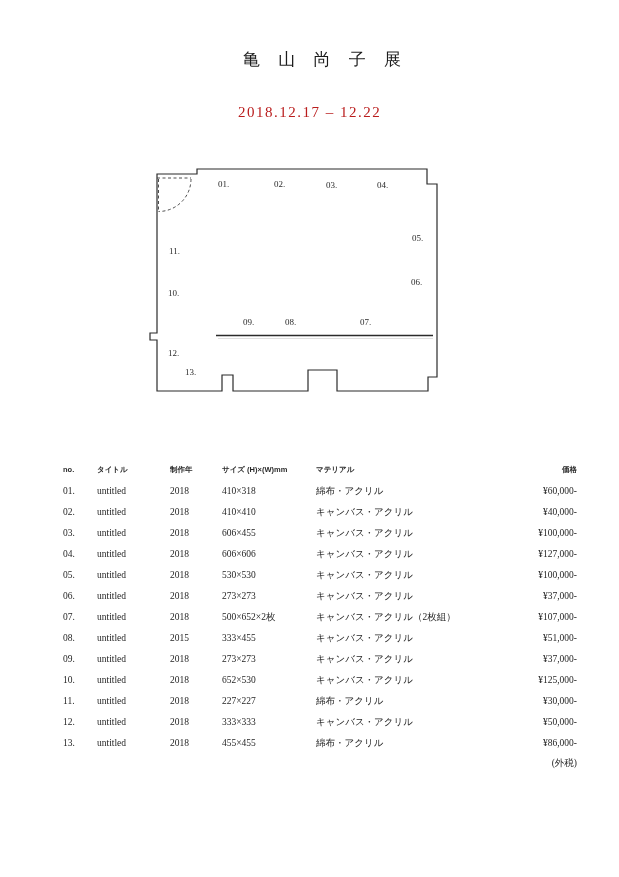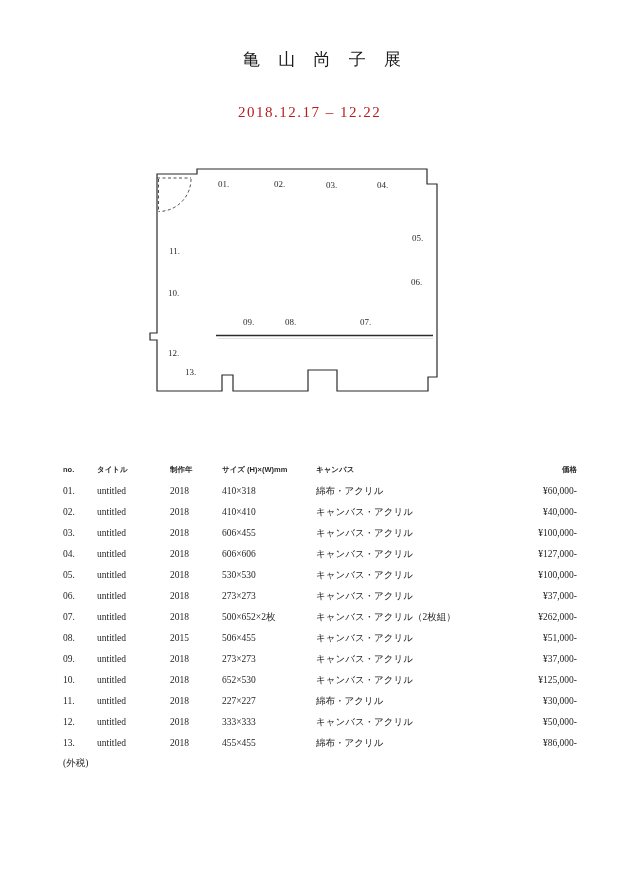--- a/index.html
+++ b/index.html
@@ -42,21 +42,21 @@
     font-size: 9.5px;
   }
   .trow.thead {
     height: 23px; line-height: 23px;
     font-family: Liberation Sans, sans-serif;
     font-size: 7.5px; font-weight: 600; color: #2a2a2a;
   }
   .c-price { text-align: right; }
   .tax-note {
     position: absolute; left: 63px; top: 753px; width: 514px;
-    font-size: 9.5px; line-height: 21px;
+    text-align: right; font-size: 9.5px; line-height: 21px;
     color: #1f1f1f;
   }
 </style>
 </head>
 <body>
 
 <div class="page-title">亀 山 尚 子 展</div>
 <div class="page-dates">2018.12.17 – 12.22</div>
 
 <div class="floor-plan">
@@ -86,21 +86,21 @@
   <div class="plan-label" style="left:168px; top:348px;">12.</div>
   <div class="plan-label" style="left:185px; top:367px;">13.</div>
 </div>
 
 <div class="price-table">
   <div class="trow thead">
     <span>no.</span>
     <span>タイトル</span>
     <span>制作年</span>
     <span>サイズ (H)×(W)mm</span>
-    <span>キャンバス</span>
+    <span>マテリアル</span>
     <span class="c-price">価格</span>
   </div>
 
   <div class="trow">
     <span>01.</span>
     <span>untitled</span>
     <span>2018</span>
     <span>410×318</span>
     <span>綿布・アクリル</span>
     <span class="c-price">¥60,000-</span>
@@ -144,27 +144,27 @@
     <span>273×273</span>
     <span>キャンバス・アクリル</span>
     <span class="c-price">¥37,000-</span>
   </div>
   <div class="trow">
     <span>07.</span>
     <span>untitled</span>
     <span>2018</span>
     <span>500×652×2枚</span>
     <span>キャンバス・アクリル（2枚組）</span>
-    <span class="c-price">¥262,000-</span>
+    <span class="c-price">¥107,000-</span>
   </div>
   <div class="trow">
     <span>08.</span>
     <span>untitled</span>
     <span>2015</span>
-    <span>506×455</span>
+    <span>333×455</span>
     <span>キャンバス・アクリル</span>
     <span class="c-price">¥51,000-</span>
   </div>
   <div class="trow">
     <span>09.</span>
     <span>untitled</span>
     <span>2018</span>
     <span>273×273</span>
     <span>キャンバス・アクリル</span>
     <span class="c-price">¥37,000-</span>

